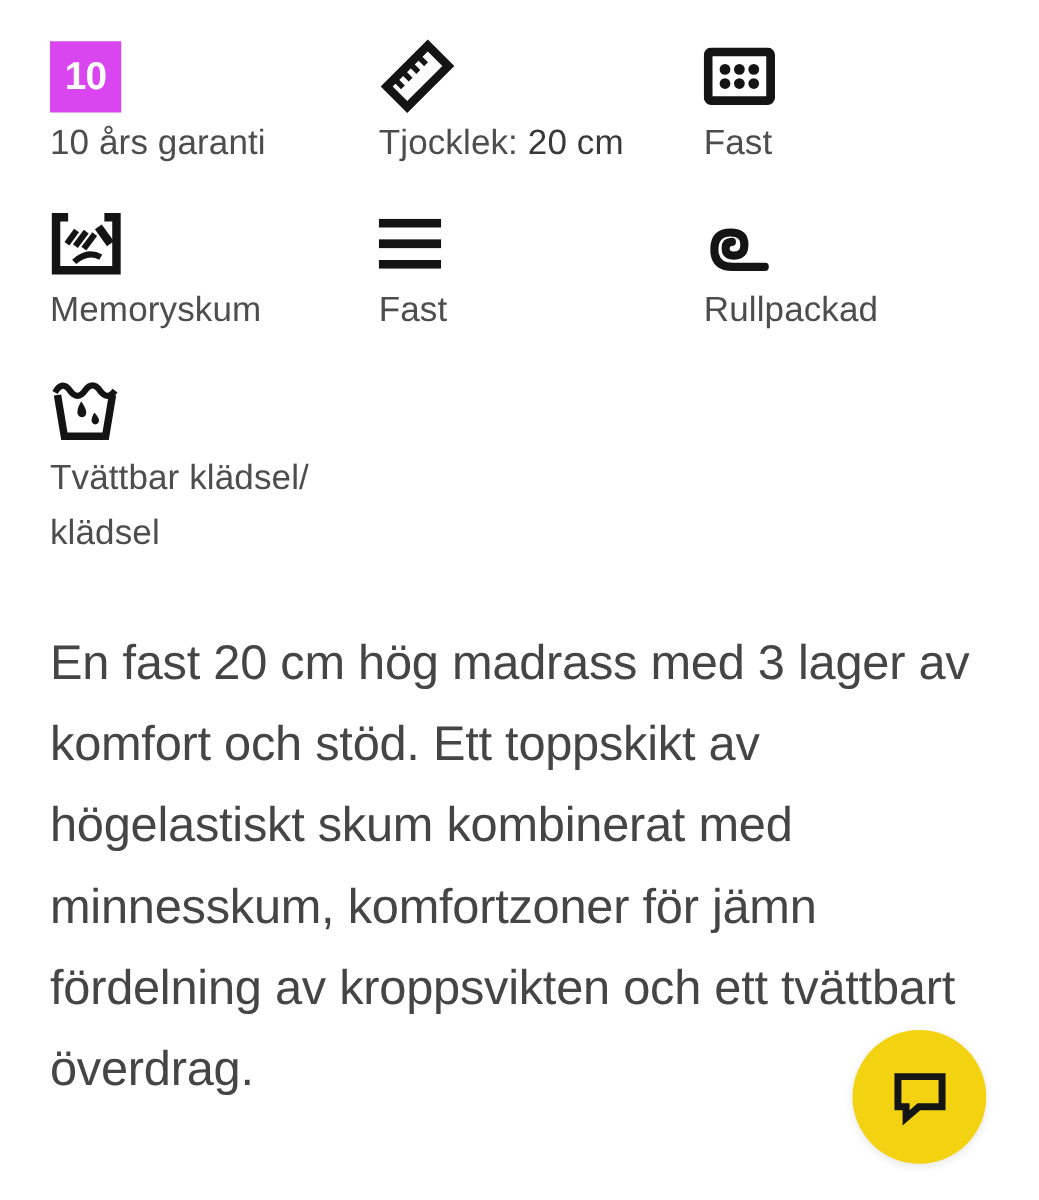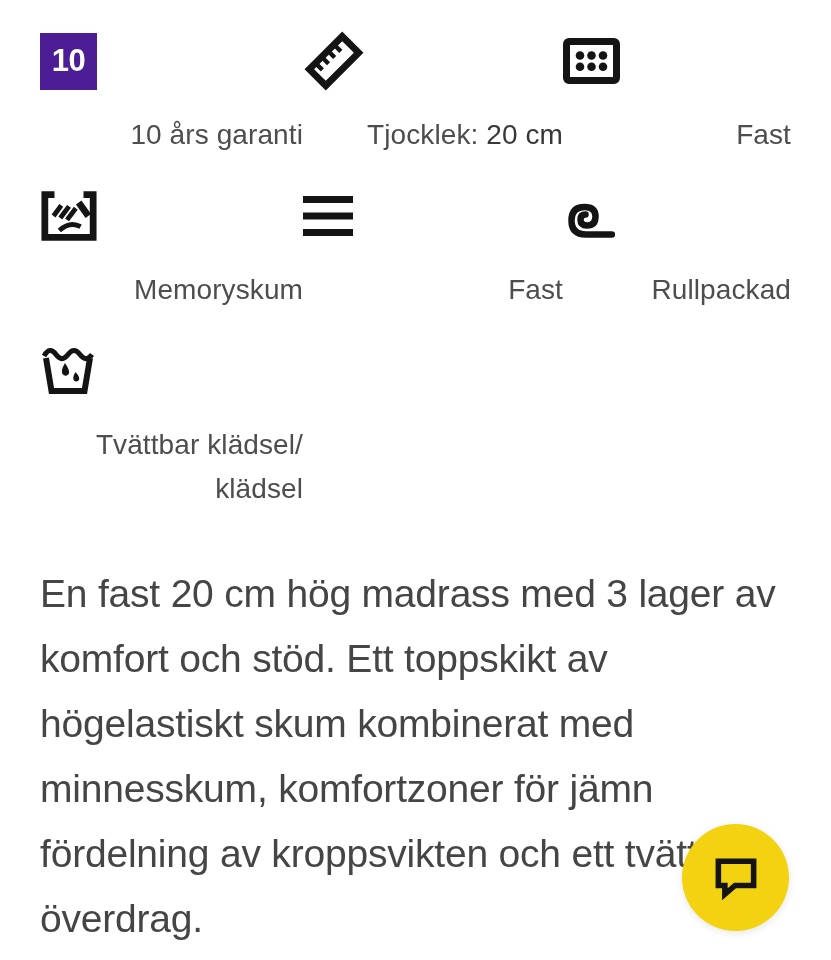--- a/index.html
+++ b/index.html
@@ -9,28 +9,26 @@
   }
   .page{padding:30px 40px 0 40px;}
   .features{
     display:grid;
     grid-template-columns:263px 260px 1fr;
     row-gap:28px;
   }
   .feature{display:flex;flex-direction:column;}
   .icon-box{height:62px;display:flex;align-items:center;}
   .feature-label{
-    margin-top:21px;
     font-size:28px;line-height:44px;color:#4d4d4d;
     letter-spacing:0.1px;
-    text-align:right;
   }
   .feature-label .bold-val{font-weight:normal;color:#383838;}
   .badge10{
-    width:57px;height:57px;background:#4c1d95;color:#ffffff;
+    width:57px;height:57px;background:#d946ef;color:#ffffff;
     display:flex;align-items:center;justify-content:center;
     font-size:31px;font-weight:bold;letter-spacing:-0.5px;
   }
   .desc{
     margin-top:50px;
     font-size:39px;line-height:65px;color:#454545;
     max-width:762px;letter-spacing:-0.2px;
   }
   .chat-fab{
     position:absolute;left:682px;top:824px;width:107px;height:107px;

